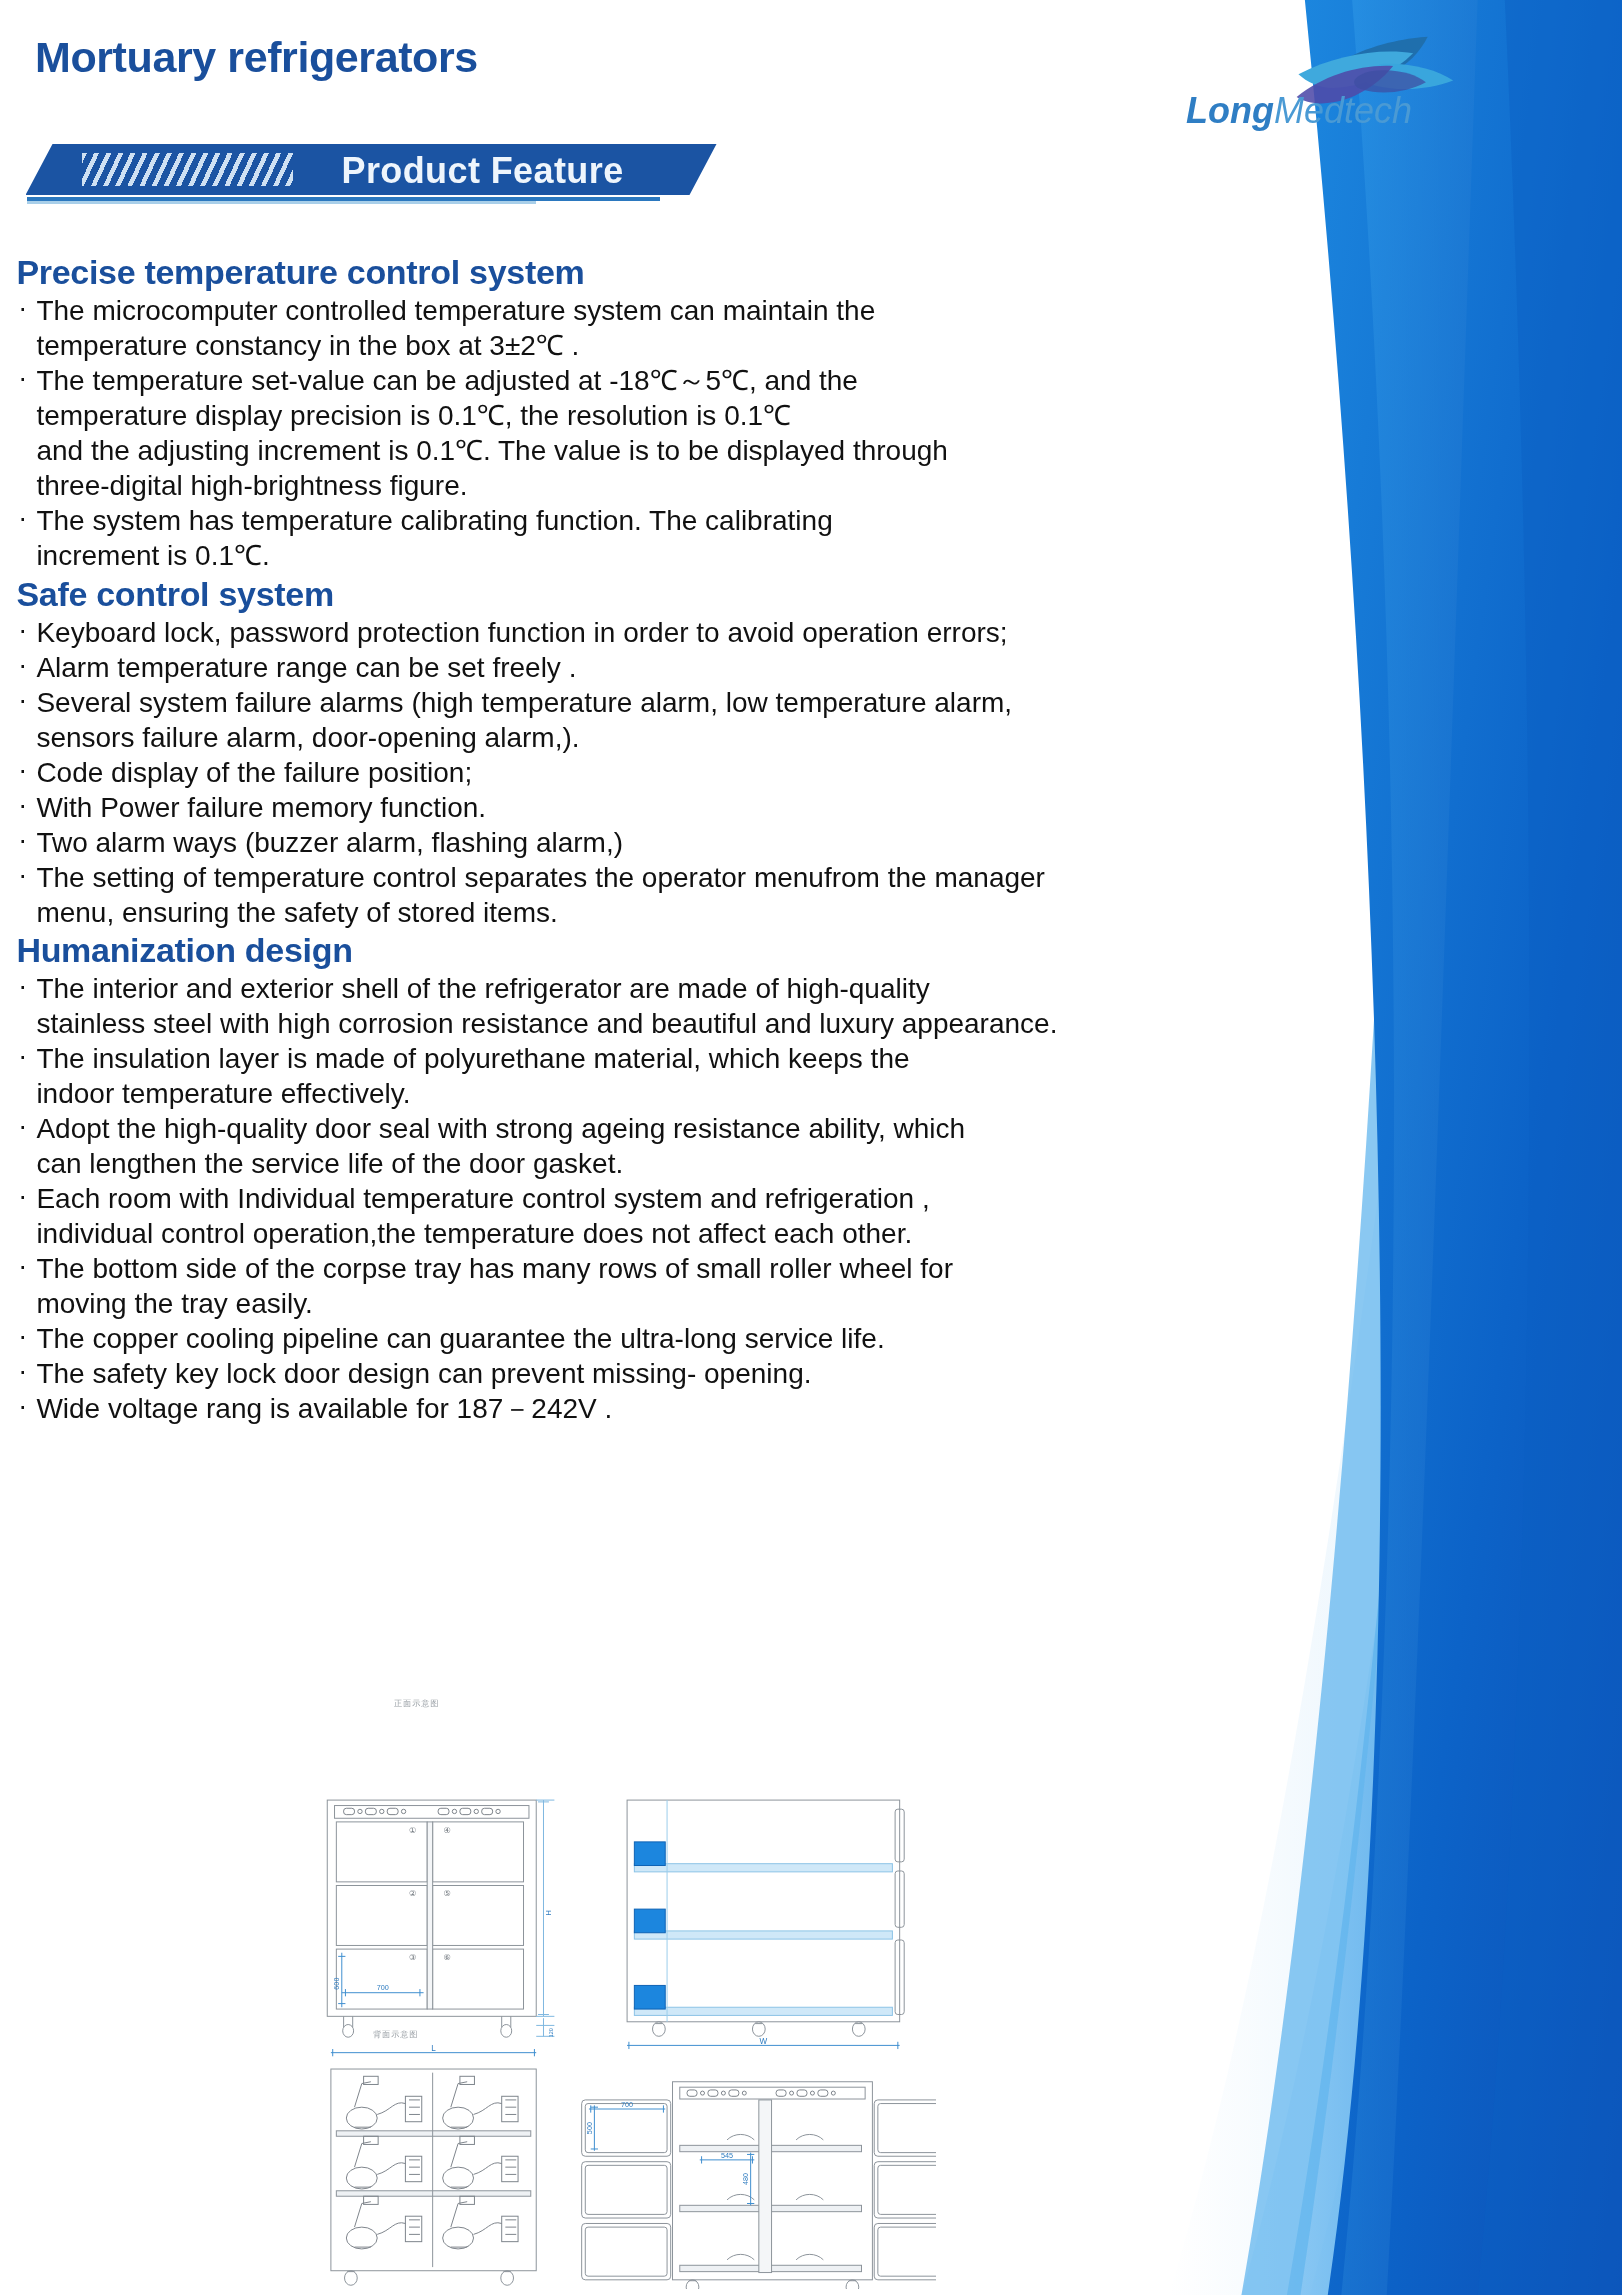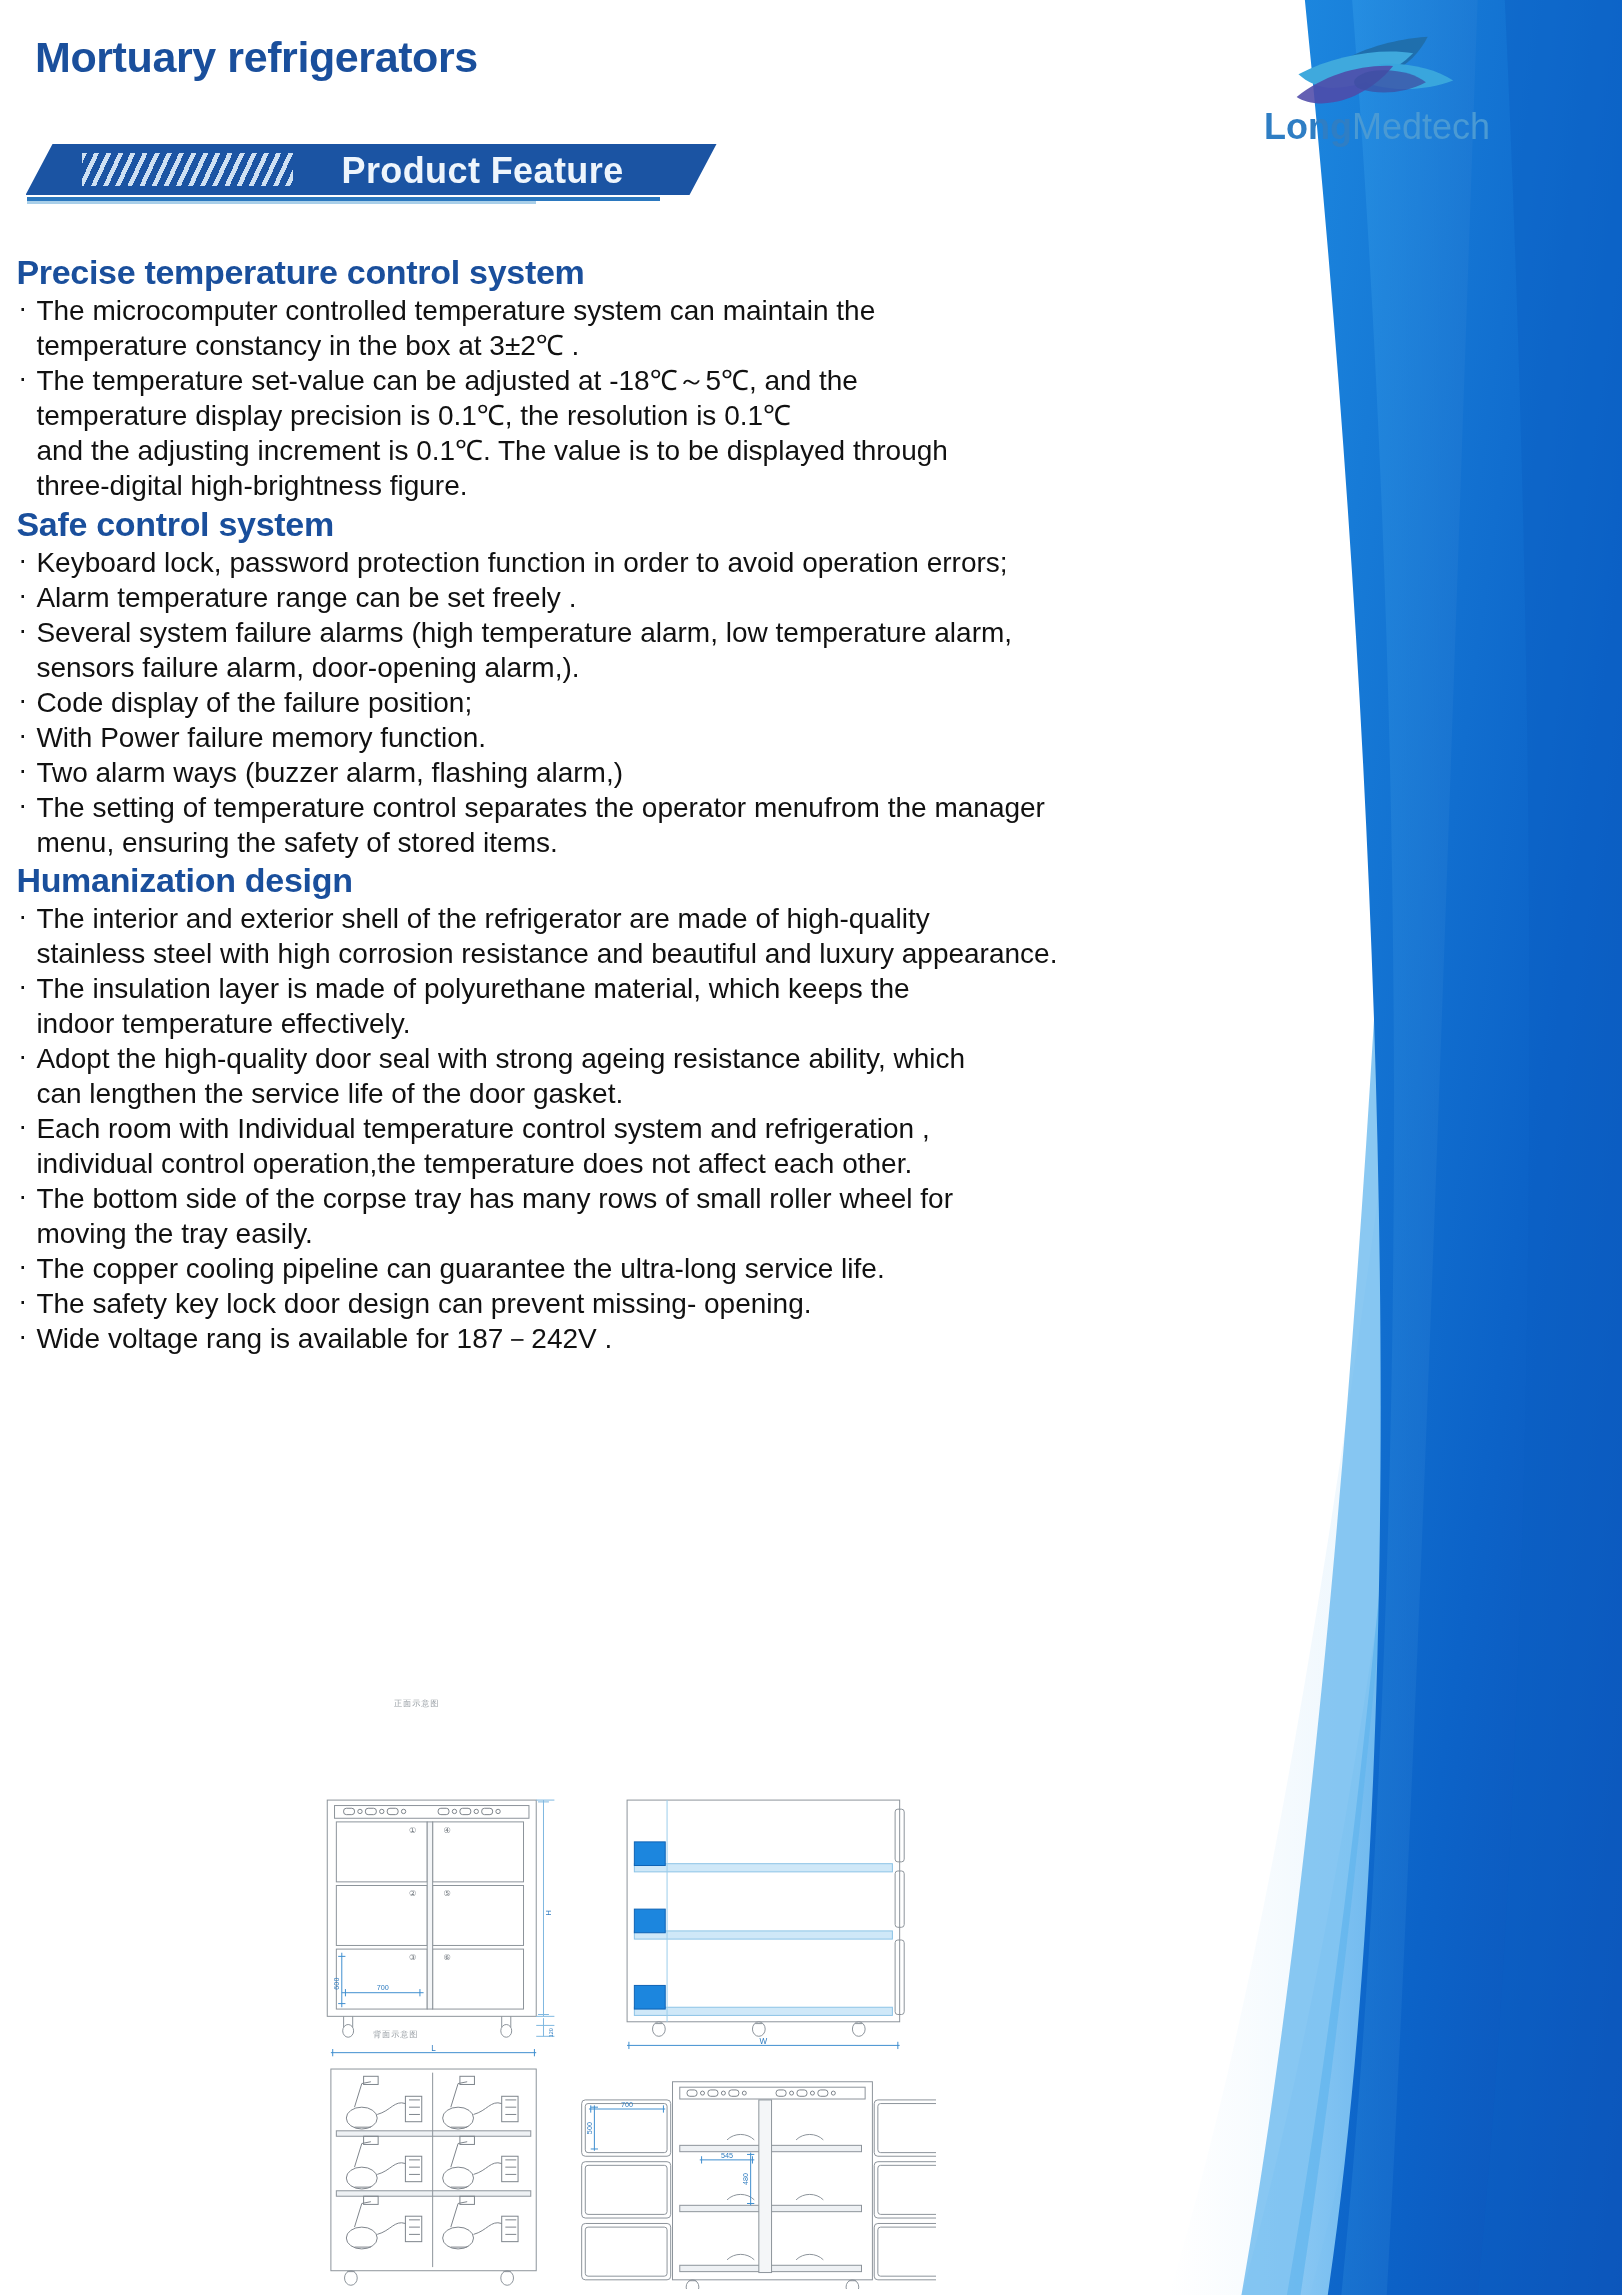--- a/index.html
+++ b/index.html
@@ -40,24 +40,24 @@
   }
 
   #logo-block {
     position: absolute;
     right: 55px; top: 35px;
     width: 382px; height: 123px;
     z-index: 5;
   }
   #logo-mark { position: absolute; left: 107px; top: 0; width: 182px; height: 71px; }
   #logo-text {
-    position: absolute; left: 0; top: 71px; width: 382px;
-    text-align: center;
+    position: absolute; left: 0; top: 55px; width: 382px;
     font-size: 36px;
     white-space: nowrap;
+    font-style: italic;
   }
   #logo-text .lt-long { color: #2f7ec4; font-weight: bold; }
   #logo-text .lt-med  { color: #4a9ad4; font-weight: normal; }
 
   
   #feature-banner {
     position: absolute;
     left: 25.5px; top: 144px;
     width: 691px; height: 56px;
     z-index: 5;
@@ -222,20 +222,24 @@
         <ul class="bullet-list">
           <li class="bullet-item">
             <span class="cont">The microcomputer controlled temperature system can maintain the</span>
             <span class="cont">temperature constancy in the box at 3±2℃ .</span>
           </li>
           <li class="bullet-item">
             <span class="cont">The temperature set-value can be adjusted at -18℃～5℃, and the</span>
             <span class="cont">temperature display precision is 0.1℃, the resolution is 0.1℃</span>
             <span class="cont">and the adjusting increment is 0.1℃. The value is to be displayed through</span>
             <span class="cont">three-digital high-brightness figure.</span>
+          </li>
+          <li class="bullet-item">
+            <span class="cont">The system has temperature calibrating function. The calibrating</span>
+            <span class="cont">increment is 0.1℃.</span>
           </li>
         </ul>
       </div>
       <div class="section">
         <div class="section-heading">Safe control system</div>
         <ul class="bullet-list">
           <li class="bullet-item">
             <span class="cont">Keyboard lock, password protection function in order to avoid operation errors;</span>
           </li>
           <li class="bullet-item">

